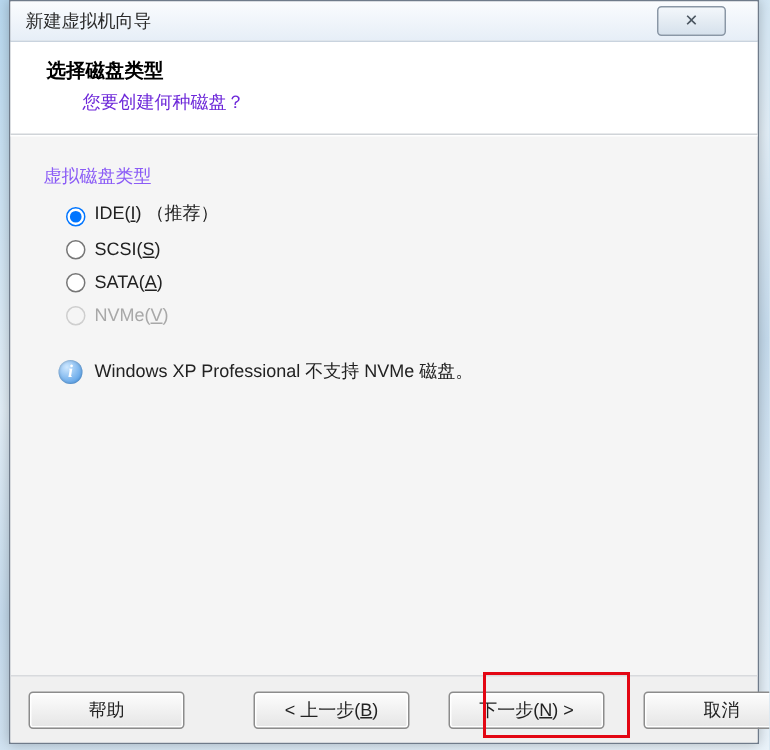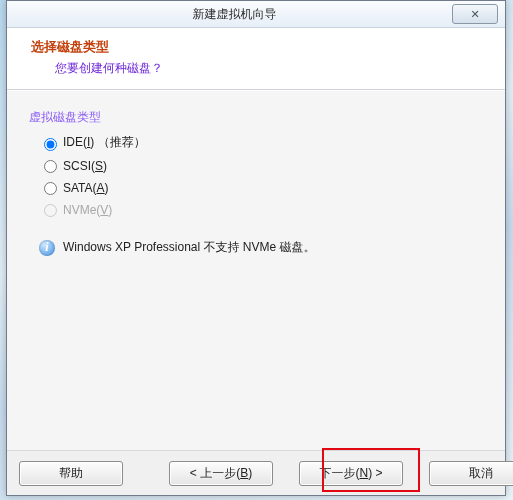--- a/index.html
+++ b/index.html
@@ -27,23 +27,22 @@
     box-shadow: 0 0 8px rgba(0,0,0,0.25);
     display: flex;
     flex-direction: column;
   }
   .titlebar {
     height: 26px;
     background: linear-gradient(#fafcfe, #e6eef7);
     border-bottom: 1px solid #c9d3de;
     display: flex;
     align-items: center;
-    padding: 0 7px 0 10px;
+    padding: 0 21px 0 10px;
     color: #2b2b2b;
-    text-align: center;
   }
   .titlebar .title-text { flex: 1; }
   .close-btn {
     width: 44px;
     height: 18px;
     border: 1px solid #8a97a6;
     border-radius: 3px;
     background: linear-gradient(#f3f7fb, #d6e1ec);
     display: flex;
     align-items: center;
@@ -52,21 +51,21 @@
     font-size: 11px;
     line-height: 1;
   }
   .header {
     background: #ffffff;
     padding: 10px 16px 12px 24px;
     border-bottom: 1px solid #d0d4d8;
   }
   .header .h1 {
     font-weight: bold;
-    color: #c2410c;
+    color: #000000;
     font-size: 13px;
   }
   .header .h2 {
     margin: 4px 0 0 24px;
     color: #6d28d9;
   }
   .body {
     flex: 1;
     background: #f5f5f5;
     border-top: 1px solid #fff;

